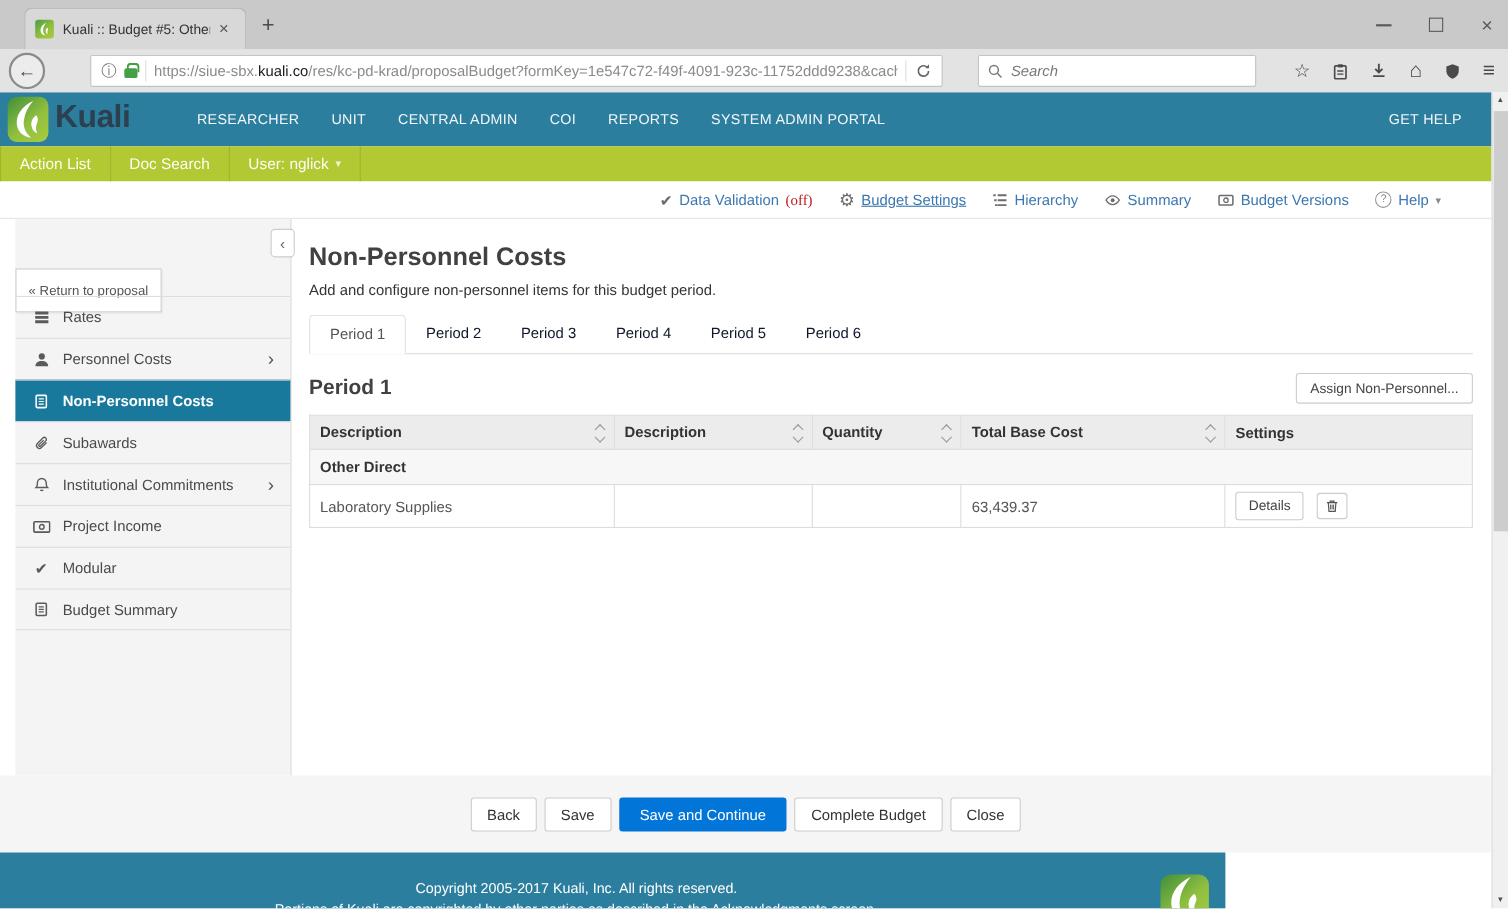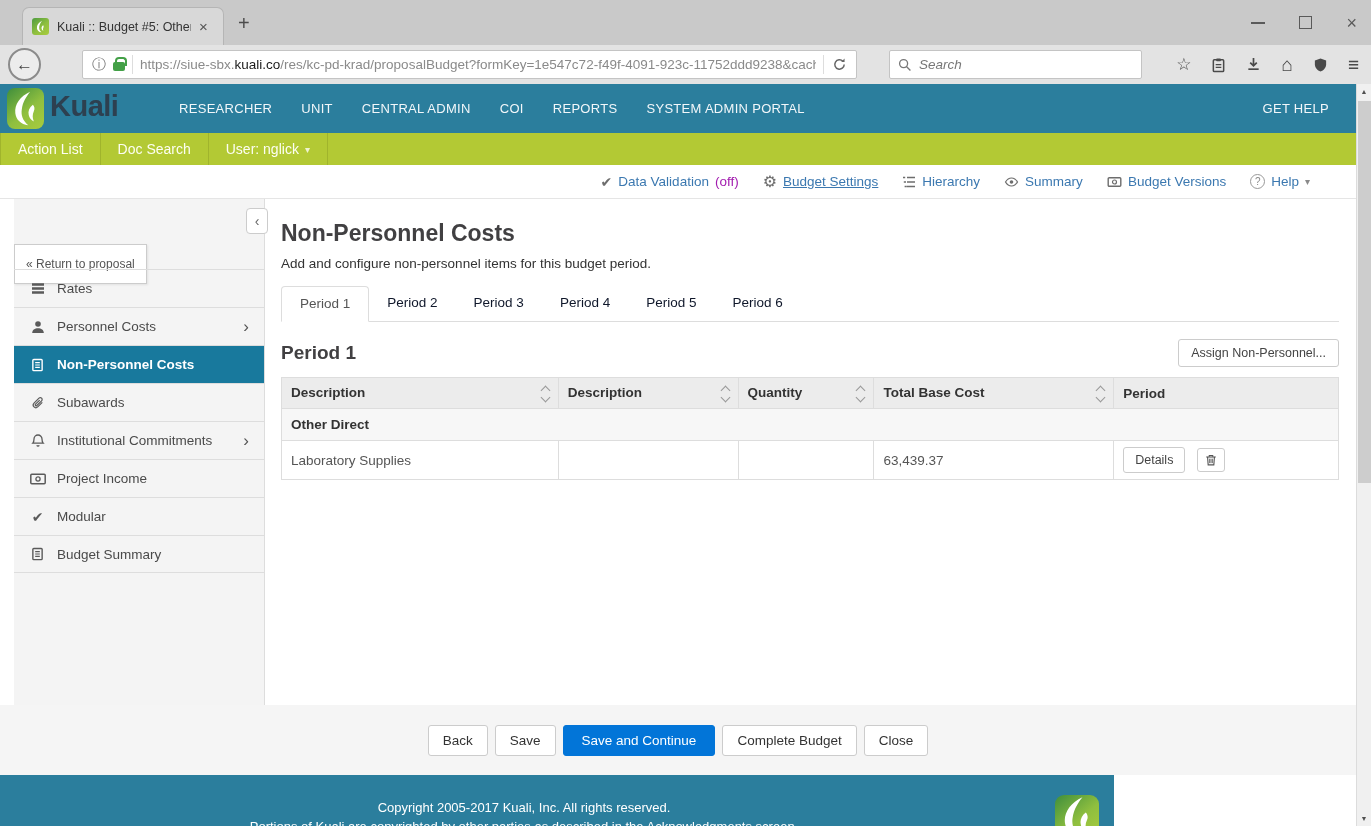--- a/index.html
+++ b/index.html
@@ -57,21 +57,21 @@
   .portal-item { color:#fdfef2; font-size:14px; line-height:31px; padding:0 17px; border-left:1px solid #a0b42c; display:flex; align-items:center; gap:6px; }
   .portal-end { width:26px; border-left:1px solid #a0b42c; }
   .caret { font-size:10px; color:#eef3d0; }
 
   
   .doc-toolbar { position:absolute; left:0; top:165px; width:1356px; height:34px; background:#fff;
                  border-bottom:1px solid #e5e5e5; display:flex; justify-content:flex-end; align-items:center;
                  gap:24px; padding-right:46px; font-size:13.5px; }
   .tool-item { display:flex; align-items:center; gap:6px; color:#3b78b0; }
   .tool-item .glyph { color:#6d6d6d; }
-  .off-flag { color:#a21caf; }
+  .off-flag { color:#b91c1c;font-family:Liberation Serif, serif; }
   .underlined { text-decoration:underline; }
   .qcircle { width:15px; height:15px; border-radius:50%; border:1px solid #999; color:#888; font-size:10px;
              display:inline-flex; align-items:center; justify-content:center; }
   .caret-dn { color:#8a8a8a; font-size:10px; }
 
   
   .sidebar { position:absolute; left:14px; top:199px; width:251px; height:506px; background:#f4f4f4; border-right:1px solid #ddd; }
   .collapse-btn { position:absolute; right:-4px; top:9px; width:22px; height:26px; background:#fff;
                   border:1px solid #ccc; border-radius:4px; color:#666; font-size:14px;
                   display:flex; align-items:center; justify-content:center; }
@@ -374,21 +374,21 @@
               <span class="chev dn"></span>
             </span><span>Description</span></th>
         <th><span class="sort">
               <span class="chev up"></span>
               <span class="chev dn"></span>
             </span><span>Quantity</span></th>
         <th><span class="sort">
               <span class="chev up"></span>
               <span class="chev dn"></span>
             </span><span>Total Base Cost</span></th>
-        <th><span>Period</span></th>
+        <th><span>Settings</span></th>
       </tr>
     </thead>
     <tbody>
       <tr>
         <td class="group" colspan="5">Other Direct</td>
       </tr>
       <tr class="data-row">
         <td>Laboratory Supplies</td>
         <td></td>
         <td></td>

